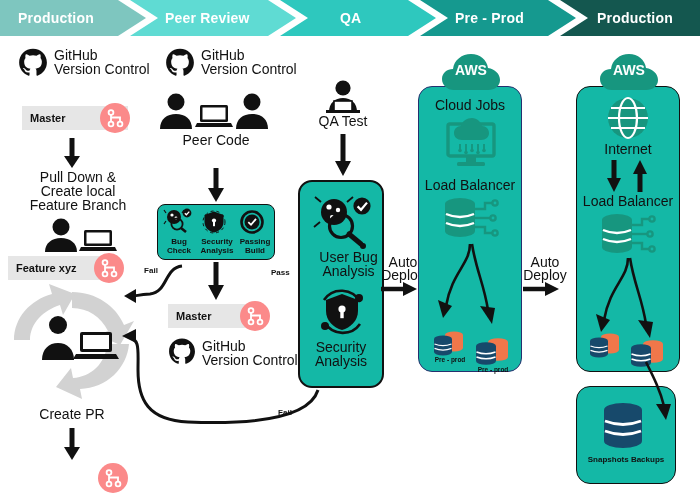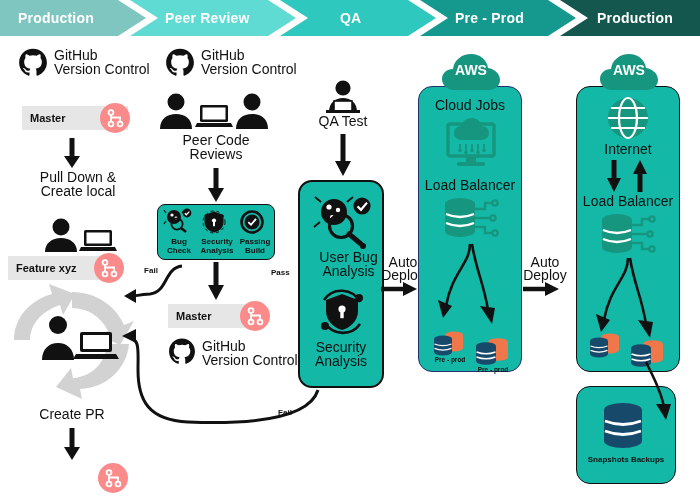--- a/index.html
+++ b/index.html
@@ -86,20 +86,21 @@
   </div>
 
   <svg style="position:absolute;left:63px;top:138px;" width="18" height="30">
     <path d="M9,0 L9,20" stroke="#111" stroke-width="5"></path>
     <path d="M1,18 L17,18 L9,30 Z" fill="#111"></path>
   </svg>
 
   <div class="tlabel" style="left:8px;top:170px;width:140px;">
     <div>Pull Down &amp;</div>
     <div>Create local</div>
+    <div>Feature Branch</div>
   </div>
 
   <svg style="position:absolute;left:40px;top:218px;" width="78" height="34" viewBox="0 0 78 34">
     <circle cx="21" cy="9" r="8.5" fill="#111"></circle>
     <path d="M5 34c0-9 7-14 16-14s16 5 16 14z" fill="#111"></path>
     <rect x="44" y="12" width="28" height="16" rx="1.5" fill="#111"></rect>
     <rect x="46.5" y="14.5" width="23" height="11" fill="#fff"></rect>
     <path d="M41 29h34l2 4H39z" fill="#111"></path>
   </svg>
 
@@ -163,21 +164,20 @@
     <path d="M0 36c0-10 7-15 16-15s16 5 16 15z" fill="#111"></path>
     <circle cx="92" cy="9" r="8.5" fill="#111"></circle>
     <path d="M76 36c0-10 7-15 16-15s16 5 16 15z" fill="#111"></path>
     <rect x="40" y="12" width="28" height="17" rx="1.5" fill="#111"></rect>
     <rect x="42.5" y="14.5" width="23" height="12" fill="#fff"></rect>
     <path d="M37 30h34l2 4H35z" fill="#111"></path>
   </svg>
 
   <div class="tlabel" style="left:164px;top:133px;width:104px;">
     <div>Peer Code</div>
-    <div>Reviews</div>
   </div>
 
   <svg style="position:absolute;left:207px;top:168px;" width="18" height="34">
     <path d="M9,0 L9,22" stroke="#111" stroke-width="5"></path>
     <path d="M1,20 L17,20 L9,34 Z" fill="#111"></path>
   </svg>
 
   <div class="panel panel-ci" style="left:157px;top:204px;width:118px;height:56px;">
     <svg style="position:absolute;left:5px;top:4px;" width="30" height="24" viewBox="0 0 30 24">
       <circle cx="11" cy="8" r="7" fill="#111"></circle>

